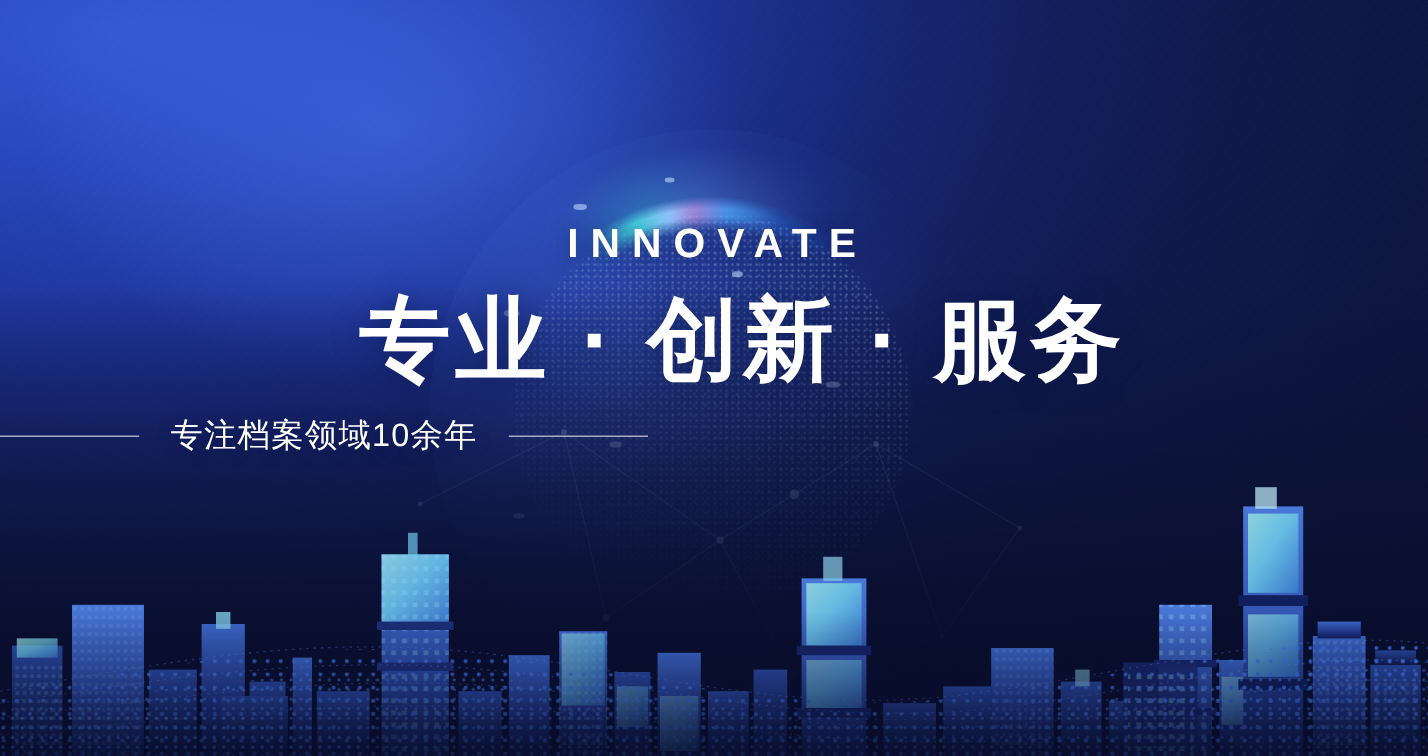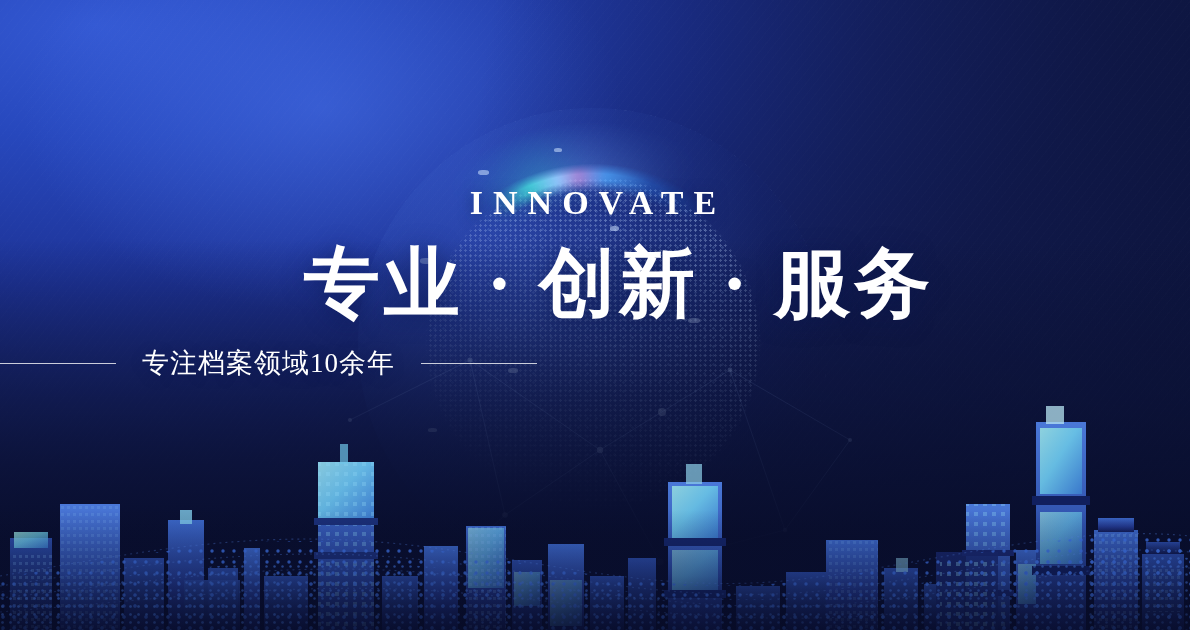--- a/index.html
+++ b/index.html
@@ -118,21 +118,20 @@
   }
 
   
   .constellation{position:absolute; left:330px; top:300px; width:540px; height:300px; opacity:.5;}
 
   
   .content{
     position:absolute; left:0; right:4px; top:186px;
     text-align:center;
     z-index:6;
-    font-family:Liberation Serif, serif;
   }
   .eyebrow{
     color:#ffffff;
     font-size:34px;
     font-weight:bold;
     letter-spacing:10px;
     line-height:1;
     margin:0 0 24px 0;
     text-indent:10px;
     text-shadow:0 2px 14px rgba(10,25,80,.55);

